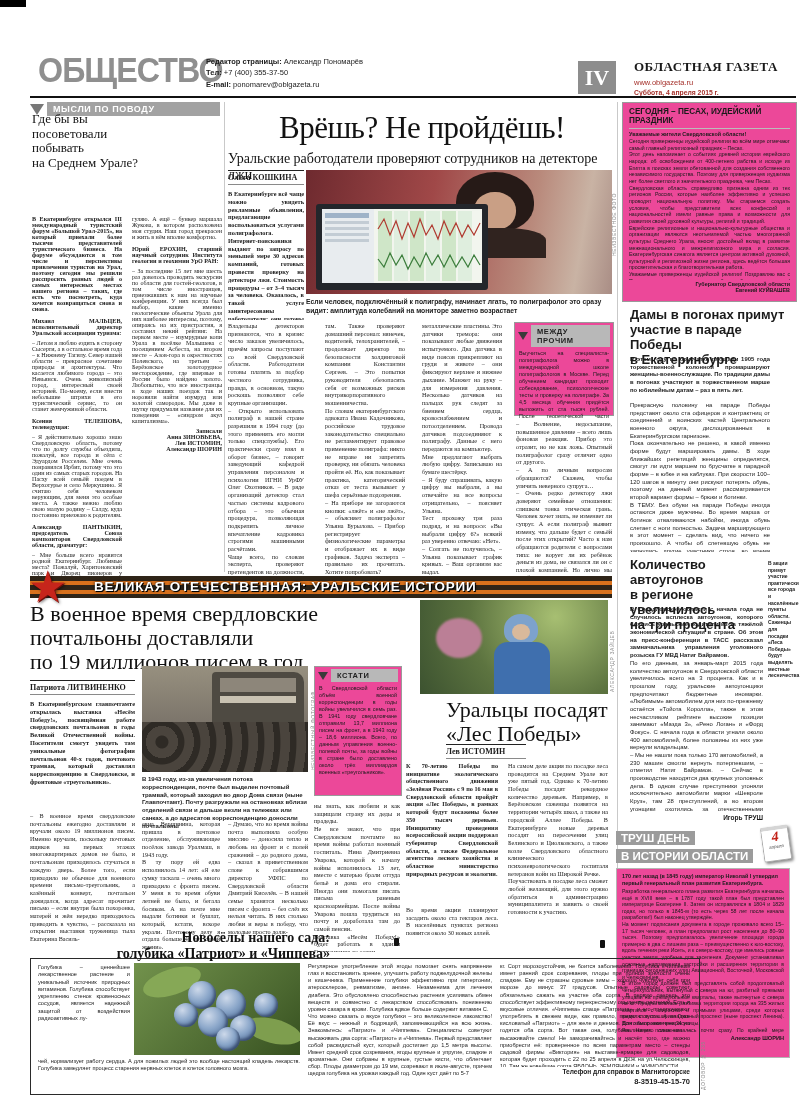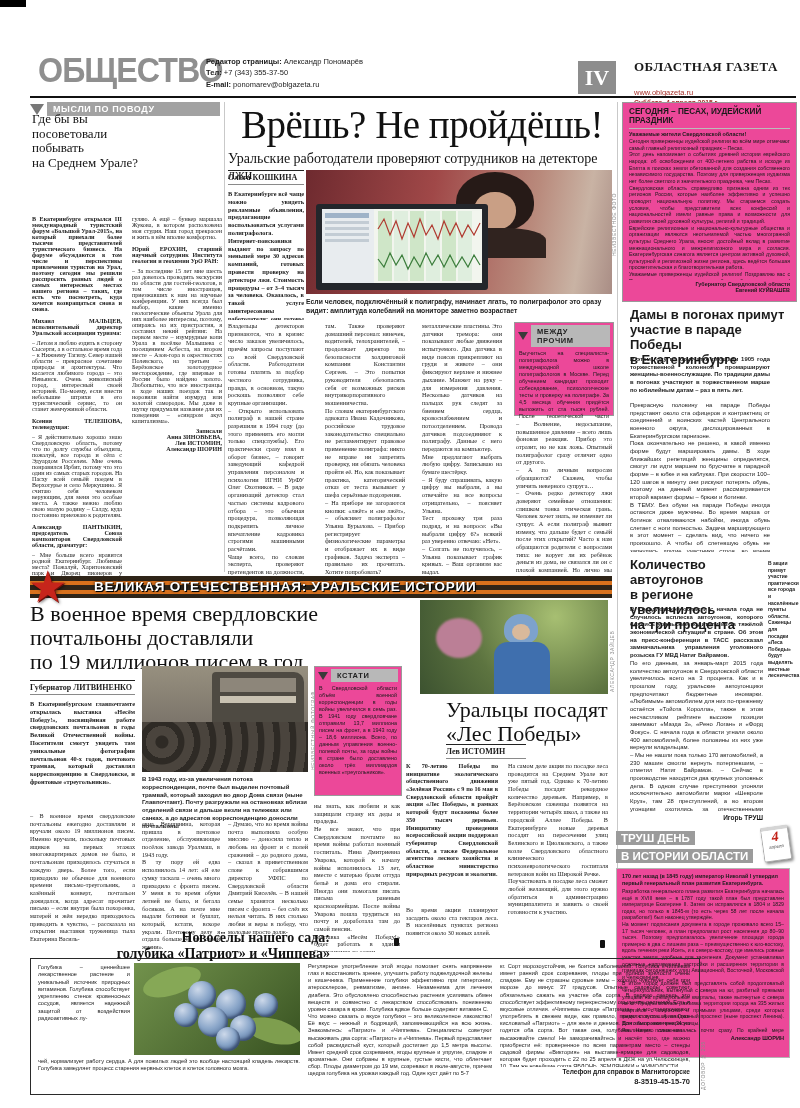--- a/index.html
+++ b/index.html
@@ -44,29 +44,29 @@
 <body>
 
 <div class="page">
 
   <div class="abs" style="left:0;top:0;width:26px;height:7px;background:#000;"></div>
 
   <div class="abs sans" style="left:38px;top:50px;font-size:35px;font-weight:bold;color:#8f8f8f;letter-spacing:-1px;transform:scaleX(.92);transform-origin:left;">ОБЩЕСТВО</div>
 
   <div class="abs sans" style="left:206px;top:56px;width:180px;font-size:7.5px;line-height:1.5;color:#222;">
     <div><span class="b">Редактор страницы:</span> <span>Александр Пономарёв</span></div>
-    <div><span class="b">Тел:</span> <span>+7 (343) 355-37-50</span></div>
+    <div><span class="b">Тел:</span> <span>+7 (400) 355-37-50</span></div>
     <div><span class="b">E-mail:</span> <span>ponomarev@oblgazeta.ru</span></div>
   </div>
 
   <div class="abs" style="left:578px;top:61px;width:38px;height:33px;background:#8d8d8d;color:#fff;font-size:22px;font-weight:bold;text-align:center;line-height:33px;font-family:'Liberation Serif',serif;">IV</div>
 
   <div class="abs" style="left:634px;top:59px;width:165px;">
     <div class="b" style="font-size:13px;letter-spacing:.5px;color:#1a1a1a;">ОБЛАСТНАЯ ГАЗЕТА</div>
-    <div class="sans" style="font-size:7.5px;color:#a5302a;margin-top:13px;">www.oblgazeta.ru</div>
+    <div class="sans" style="font-size:7.5px;color:#a5302a;margin-top:3px;">www.oblgazeta.ru</div>
     <div class="sans b" style="font-size:6.8px;color:#a5302a;margin-top:2px;">Суббота, 4 апреля 2015 г.</div>
   </div>
 
   <div class="abs" style="left:30px;top:96px;width:766px;height:2px;background:#111;"></div>
 
   <div class="abs vrule" style="left:224px;top:102px;height:470px;"></div>
   <div class="abs vrule" style="left:617px;top:102px;height:953px;"></div>
 
   <div class="abs tagrow" style="left:30px;top:102px;width:190px;">
     <div class="tri"></div>
@@ -85,21 +85,21 @@
     <div class="p b" style="margin-top:6px;">Александр ПАНТЫКИН, председатель Союза композиторов Свердловской области, драматург:</div>
     <div class="p">– Мне больше всего нравится родной Екатеринбург. Любимые места? Пожалуй, Харитоновский парк и Дворец пионеров у Вознесенской горки, где я часто гуляю. А ещё – бункер маршала Жукова, в котором расположена моя студия. Наш город прекрасен и жить в нём вполне комфортно.</div>
     <div class="p b" style="margin-top:6px;">Юрий ЕРОХИН, старший научный сотрудник Института геологии и геохимии УрО РАН:</div>
     <div class="p">– За последние 15 лет мне шесть раз довелось проводить экскурсии по области для гостей-геологов, в том числе иностранцев, приезжавших к нам на научные конференции. У них всегда был выбор, какие именно геологические объекты Урала для них наиболее интересны, поэтому, опираясь на их пристрастия, я составил некий рейтинг. На первом месте – изумрудные копи Урала в посёлке Малышева с посещением Асбеста, на втором месте – Азов-гора в окрестностях Полевского, на третьем – Берёзовское золоторудное месторождение, где впервые в России было найдено золото. Любопытно, что все иностранцы в ходе наших поездок так и норовили найти изумруд или золотой самородок. Мы даже в шутку придумали название для их поведения – «синдром акул капитализма».</div>
     <div class="p b" style="text-align:right;">Записали
 Анна ЗИНОВЬЕВА,
 Лев ИСТОМИН,
 Александр ШОРИН</div>
   </div>
 
-  <div class="abs hl" style="left:232px;top:102px;width:380px;font-size:39px;text-align:center;letter-spacing:-.5px;">Врёшь? Не пройдёшь!</div>
+  <div class="abs hl" style="left:232px;top:110px;width:380px;font-size:31px;text-align:center;letter-spacing:-.5px;">Врёшь? Не пройдёшь!</div>
   <div class="abs hl" style="left:228px;top:151px;width:384px;font-size:14px;">Уральские работодатели проверяют сотрудников на детекторе лжи</div>
   <div class="abs byline" style="left:228px;top:170px;width:76px;">Ольга КОШКИНА</div>
 
   <div class="abs txt b" style="left:228px;top:190px;width:76px;height:130px;font-size:6.3px;">В Екатеринбурге всё чаще можно увидеть рекламные объявления, предлагающие воспользоваться услугами полиграфолога. Интернет-поисковики выдают по запросу по меньшей мере 30 адресов компаний, готовых провести проверку на детекторе лжи. Стоимость процедуры – от 3–4 тысяч за человека. Оказалось, в такой услуге заинтересованы работодатели: они готовы отправить на полиграф своих сотрудников или соискателей на должность.</div>
   <div class="abs txt" style="left:228px;top:322px;width:76px;height:268px;font-size:6.2px;">Владельцы детекторов признаются, что в кризис число заказов увеличилось, причём запросы поступают со всей Свердловской области. Работодатели готовы платить за подбор честного сотрудника, правда, в основном, такую роскошь позволяют себе крупные организации.
 – Открыто использовать полиграф в нашей стране разрешили в 1994 году (до этого применять его могли только спецслужбы). Его практически сразу взял в оборот бизнес, – говорит заведующий кафедрой управления персоналом и психологии ИГНИ УрФУ Олег Охотников. – В ряде организаций детектор стал частью системы кадрового отбора – это обычная процедура, позволяющая подкрепить личное впечатление кадровика строгими машинными расчётами.
 Чаще всего, по словам эксперта, проверяют претендентов на должности, которые требуют концентрации внимания или открывают человеку доступ к коммерческой либо государственной тайне.
 – Работодатели обращаются по поводу выявления причастности персонала к пропаже денег или товаров, подтверждения или исключения подозрений по фактам откатов, слива информации конкурен-</div>
 
   <div class="abs" style="left:306px;top:170px;width:306px;height:124px;overflow:hidden;background:linear-gradient(100deg,#6e2a2f,#a04848 40%,#b98a7c 72%,#c9b3a4 88%,#a98d85);">
@@ -199,21 +199,21 @@
   </div>
 
   <div class="abs banner" style="left:30px;top:576px;width:582px;height:22px;">
     <div class="bannertext" style="position:absolute;left:64px;top:3px;">ВЕЛИКАЯ ОТЕЧЕСТВЕННАЯ: УРАЛЬСКИЕ ИСТОРИИ</div>
   </div>
   <div class="abs star" style="left:28px;top:566px;">★</div>
 
   <div class="abs hl txt" style="left:30px;top:602px;width:390px;font-size:22px;line-height:1.1;text-align:left;">В военное время свердловские
 почтальоны доставляли
 по 19 миллионов писем в год</div>
-  <div class="abs byline" style="left:30px;top:680px;width:105px;">Губернатор ЛИТВИНЕНКО</div>
+  <div class="abs byline" style="left:30px;top:680px;width:105px;">Патриота ЛИТВИНЕНКО</div>
   <div class="abs txt b" style="left:30px;top:700px;width:105px;height:110px;font-size:6.3px;">В Екатеринбургском главпочтамте открылась выставка «Несём Победу!», посвящённая работе свердловских почтальонов в годы Великой Отечественной войны. Посетители смогут увидеть там уникальные фотографии почтальонов 40-х годов, почтового трамвая, который доставлял корреспонденцию в Свердловске, и фронтовые «треугольники».</div>
   <div class="abs txt" style="left:30px;top:812px;width:105px;height:140px;font-size:6.2px;">– В военное время свердловские почтальоны ежегодно доставляли и вручали около 19 миллионов писем. Именно вручали, поскольку почтовых ящиков на первых этажах многоквартирных домов не было, и почтальонам приходилось стучаться в каждую дверь. Более того, если приходило не обычное для военного времени письмо-треугольник, а казённый конверт, почтальон дожидался, когда адресат прочитает письмо – если внутри была похоронка, матерей и жён нередко приходилось приводить в чувство, – рассказала на открытии выставки труженица тыла Екатерина Василь-</div>
 
   <div class="abs" style="left:142px;top:666px;width:166px;height:106px;overflow:hidden;background:linear-gradient(#97907f,#7b746a 55%,#57514a);">
     <div class="abs" style="left:70px;top:6px;width:92px;height:62px;background:#4e4a42;border-radius:4px 10px 0 0;"></div>
     <div class="abs" style="left:78px;top:12px;width:76px;height:14px;background:#8d867a;"></div>
     <div class="abs" style="left:78px;top:30px;width:76px;height:7px;background:#c9c2b2;"></div>
     <div class="abs" style="left:0;top:56px;width:166px;height:50px;background:repeating-radial-gradient(circle at 12% 40%,#2e2a25 0 6px,#4a443d 7px 16px);"></div>
   </div>
   <div class="abs vtext" style="left:310px;top:670px;height:100px;">НЕИЗВЕСТНЫЙ ФОТОГРАФ</div>

